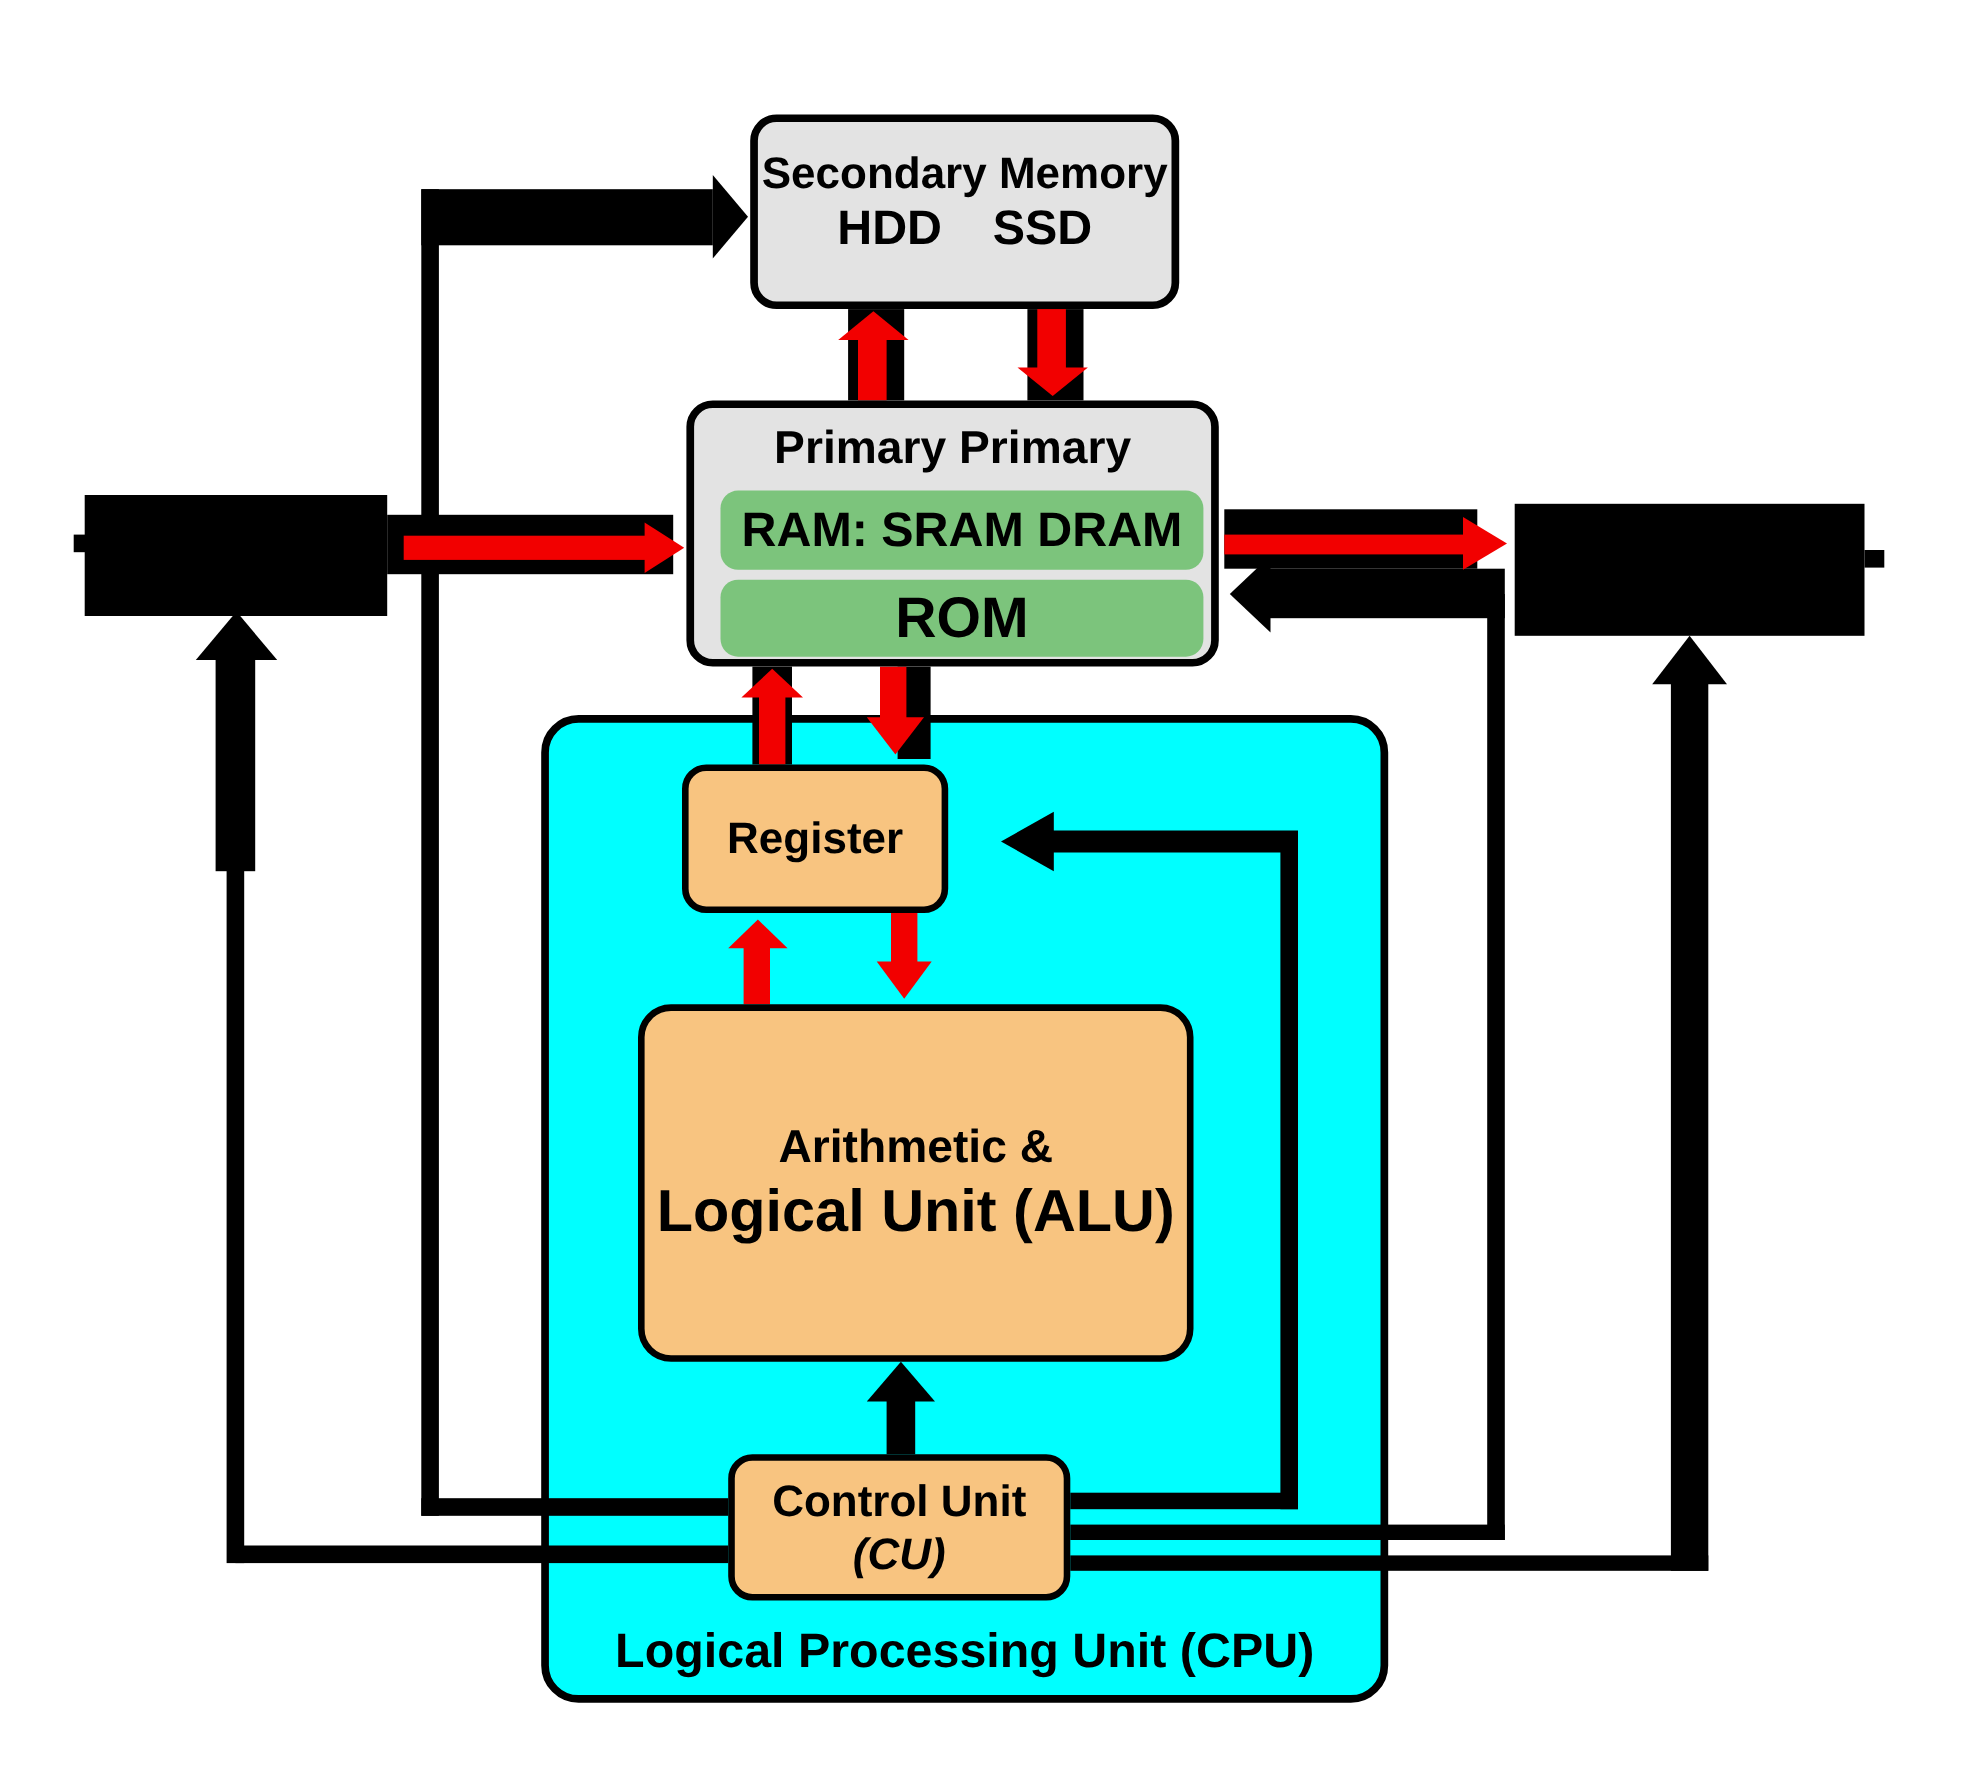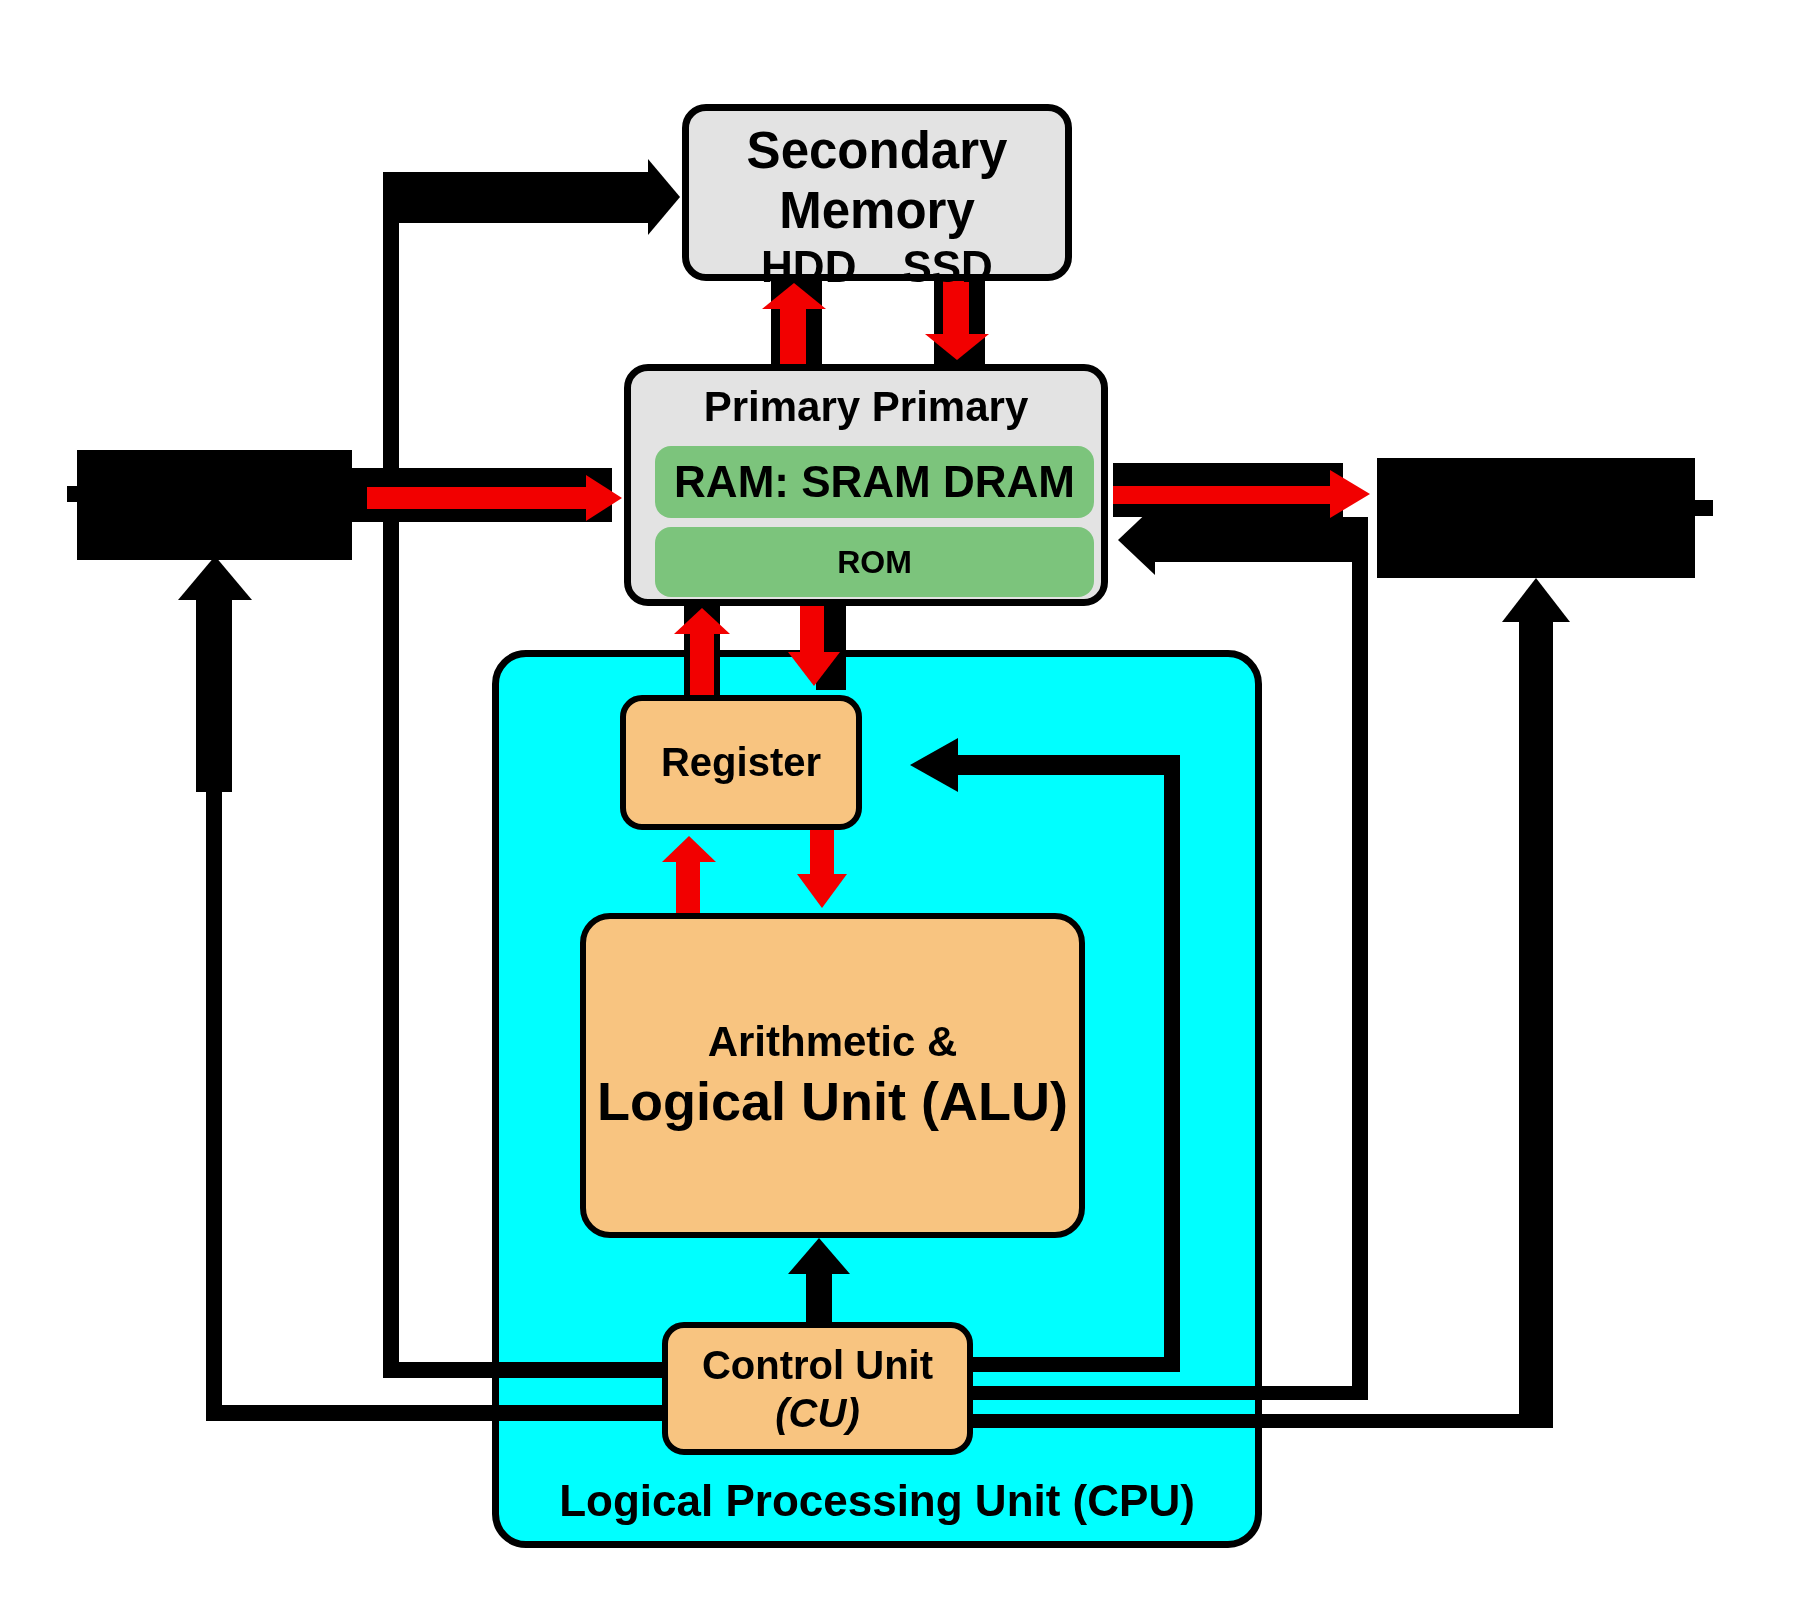--- a/index.html
+++ b/index.html
@@ -82,34 +82,34 @@
 
   <div class="abs redline" style="left:810px;top:830px;width:24px;height:50px;"></div>
   <div class="abs tri" style="left:797px;top:874px;border-left:25px solid transparent;border-right:25px solid transparent;border-top:34px solid var(--red);"></div>
 
   <div class="abs blackBox" style="left:77px;top:450px;width:275px;height:110px;"></div>
   <div class="abs blackBox" style="left:67px;top:486px;width:12px;height:16px;"></div>
   <div class="abs blackBox" style="left:1377px;top:458px;width:318px;height:120px;"></div>
   <div class="abs blackBox" style="left:1695px;top:500px;width:18px;height:16px;"></div>
 
   <div class="abs box grayBox" style="left:682px;top:104px;width:390px;height:177px;">
-    <div class="ctext" style="font-size:51px;line-height:1.18;padding-top:10px;">Secondary Memory</div>
+    <div class="ctext" style="font-size:40px;line-height:1.18;padding-top:24px;">Secondary Memory</div>
     <div class="ctext" style="font-size:44px;line-height:1.18;display:flex;justify-content:center;gap:46px;">
       <span>HDD</span>
       <span>SSD</span>
     </div>
   </div>
 
   <div class="abs box grayBox" style="left:624px;top:364px;width:484px;height:242px;">
     <div class="ctext" style="font-size:42px;padding-top:12px;">Primary Primary</div>
     <div class="abs greenBox" style="left:24px;top:75px;width:439px;height:72px;">
       <span style="font-size:44px;">RAM: SRAM DRAM</span>
     </div>
     <div class="abs greenBox" style="left:24px;top:156px;width:439px;height:70px;">
-      <span style="font-size:32px;">ROM</span>
+      <span style="font-size:52px;">ROM</span>
     </div>
   </div>
 
   <div class="abs box orangeBox" style="left:620px;top:695px;width:242px;height:135px;">
     <span style="font-size:40px;">Register</span>
   </div>
 
   <div class="abs box orangeBox" style="left:580px;top:913px;width:505px;height:325px;border-radius:30px;">
     <span style="font-size:42px;line-height:1.25;">Arithmetic &amp;</span>
     <span style="font-size:54px;line-height:1.25;">Logical Unit (ALU)</span>

